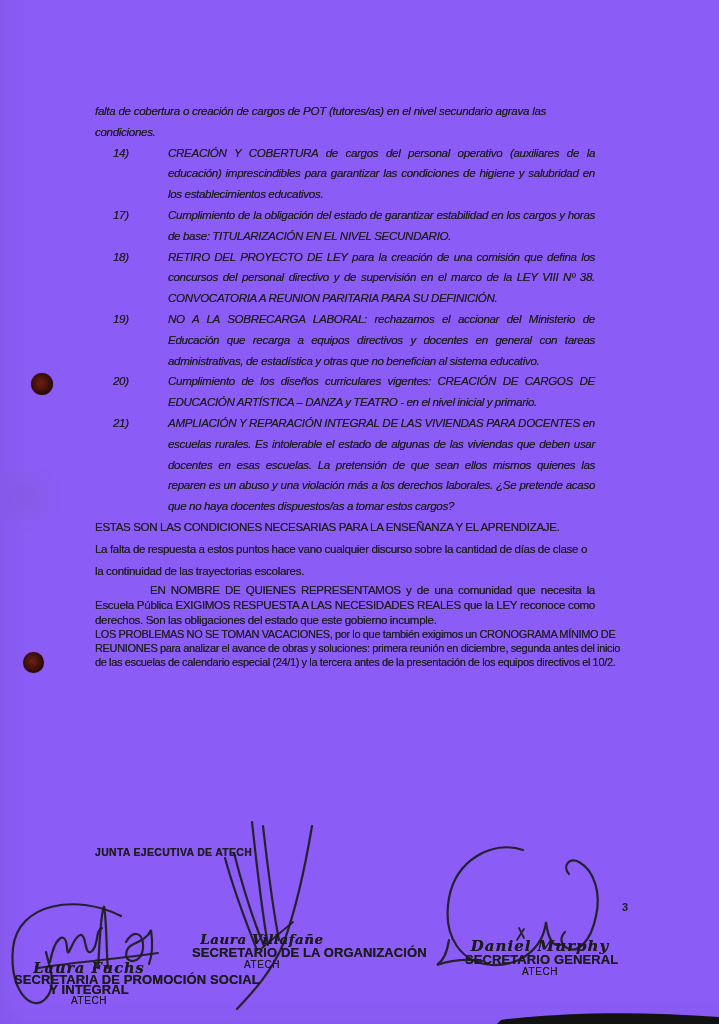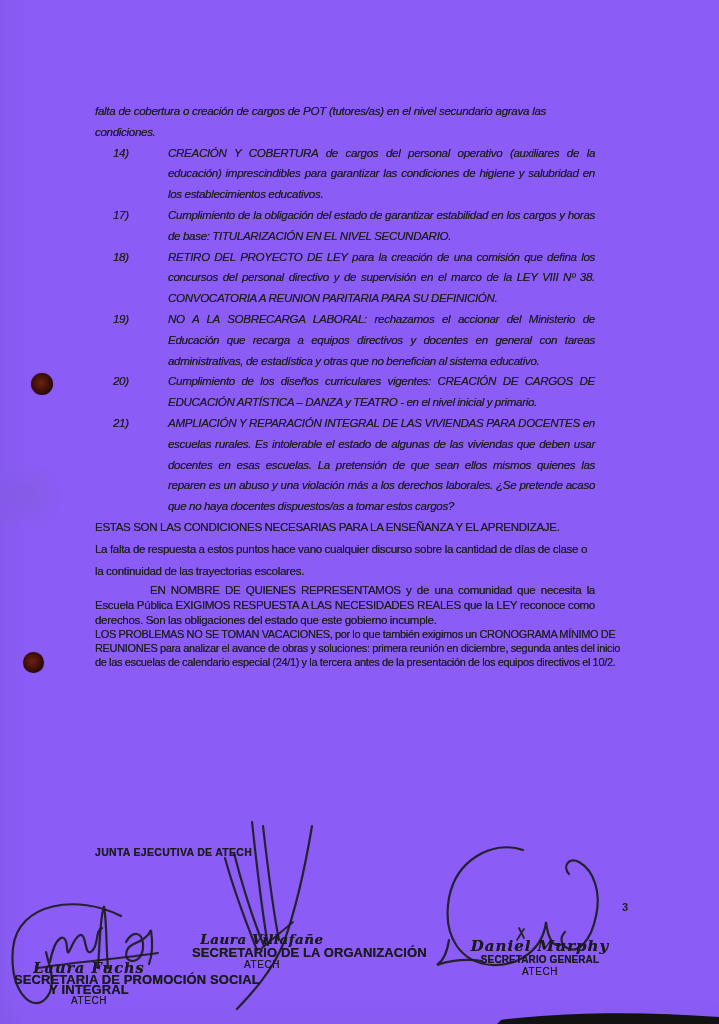--- a/index.html
+++ b/index.html
@@ -57,21 +57,21 @@
     white-space:nowrap;
   }
   .stamp .title{font-size:13px;font-weight:bold;letter-spacing:0.1px;line-height:9.5px;white-space:nowrap;}
   .stamp .org{font-size:10px;font-weight:normal;letter-spacing:0.6px;margin-top:1px;}
   .stamp-laura{left:14px;top:960px;width:150px;}
   .stamp-laura .name{font-size:14.5px;letter-spacing:1px;line-height:15px;}
   .stamp-juan{left:192px;top:931px;width:140px;}
   .stamp-juan .name{font-size:13.5px;letter-spacing:0.5px;line-height:17px;}
   .stamp-daniel{left:465px;top:937px;width:150px;}
   .stamp-daniel .name{font-size:15px;letter-spacing:1px;line-height:18px;}
-  .stamp-daniel .title{font-size:10px;}
+  .stamp-daniel .title{font-size:13px;}
 
   .ink-dot{
     position:absolute;width:22px;height:22px;border-radius:50%;
     background:radial-gradient(circle at 45% 45%, #6b2012 0%, #47120a 40%, #1c0603 78%, #120402 100%);
     box-shadow:0 0 1px rgba(40,10,5,0.6);
   }
   .dot-1{left:31px;top:373px;}
   .dot-2{left:23px;top:652px;width:21px;height:21px;}
 
   svg.overlay{position:absolute;left:0;top:0;pointer-events:none;}

